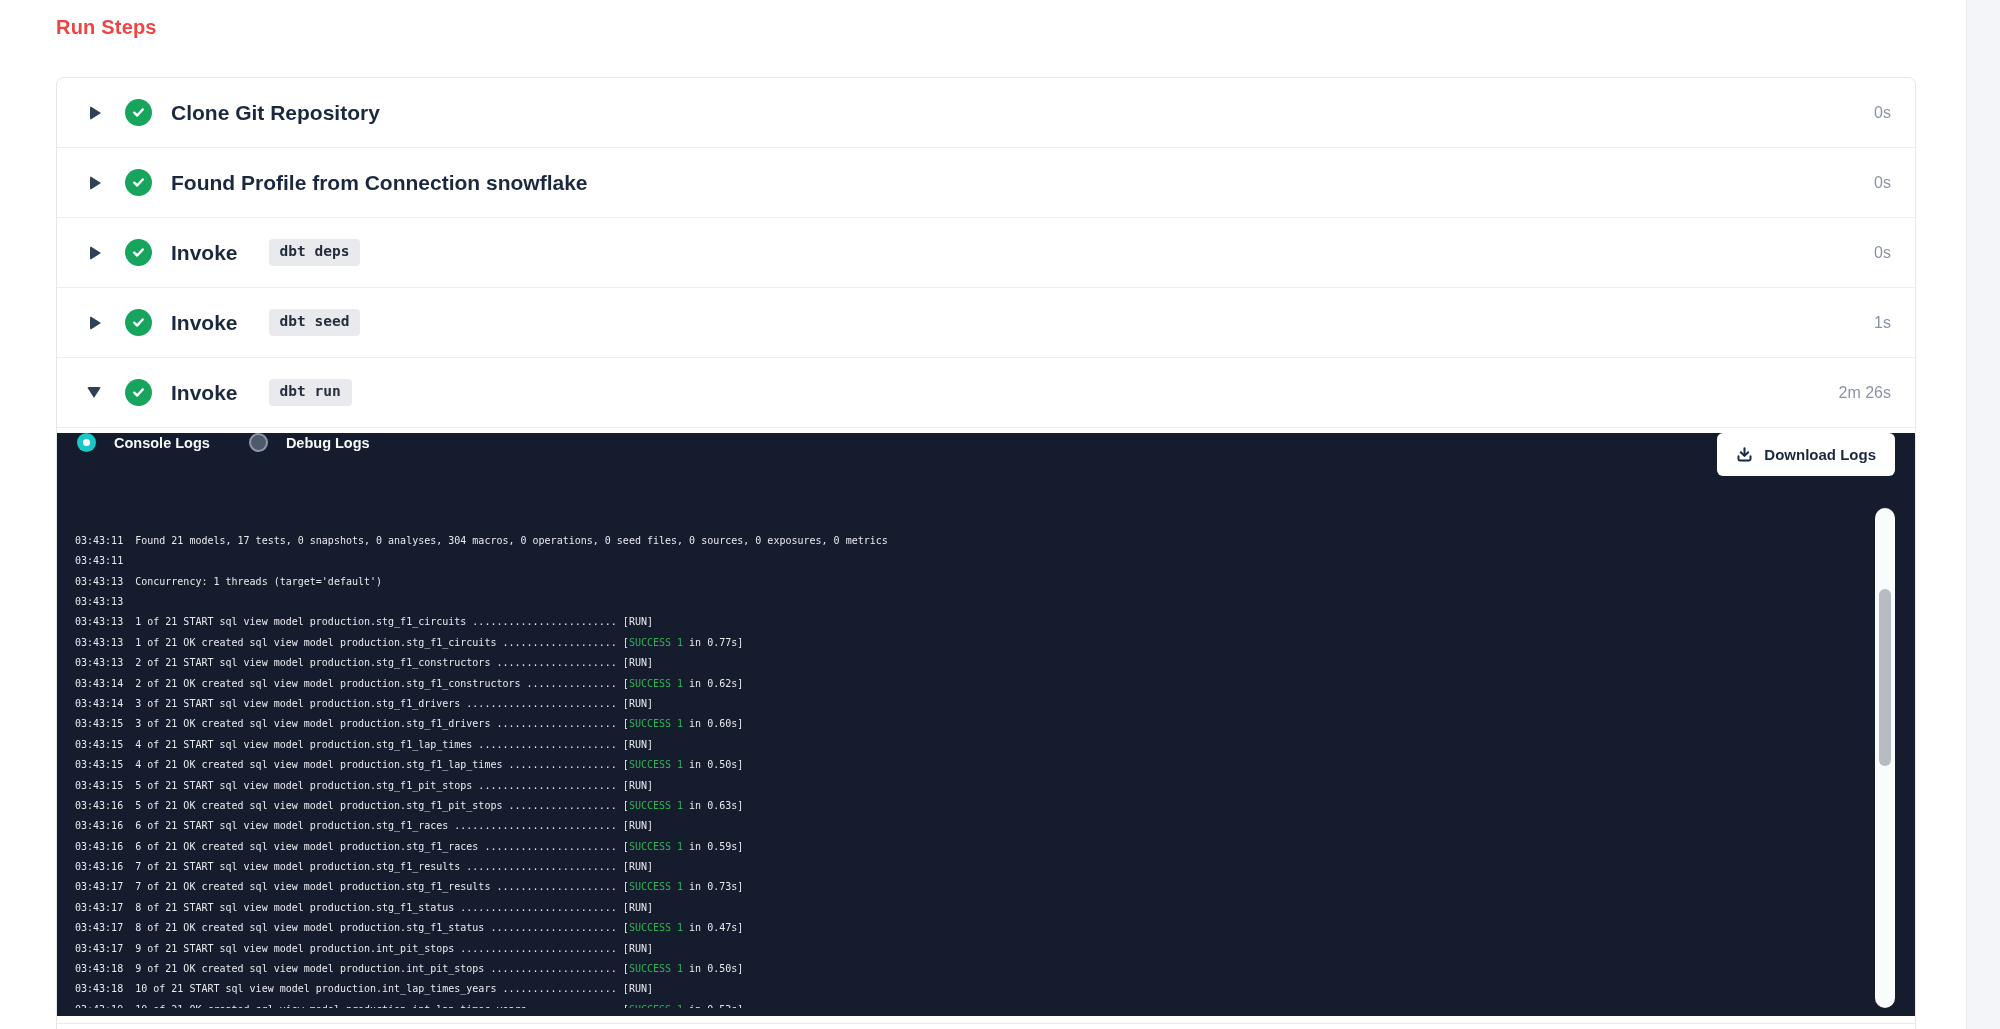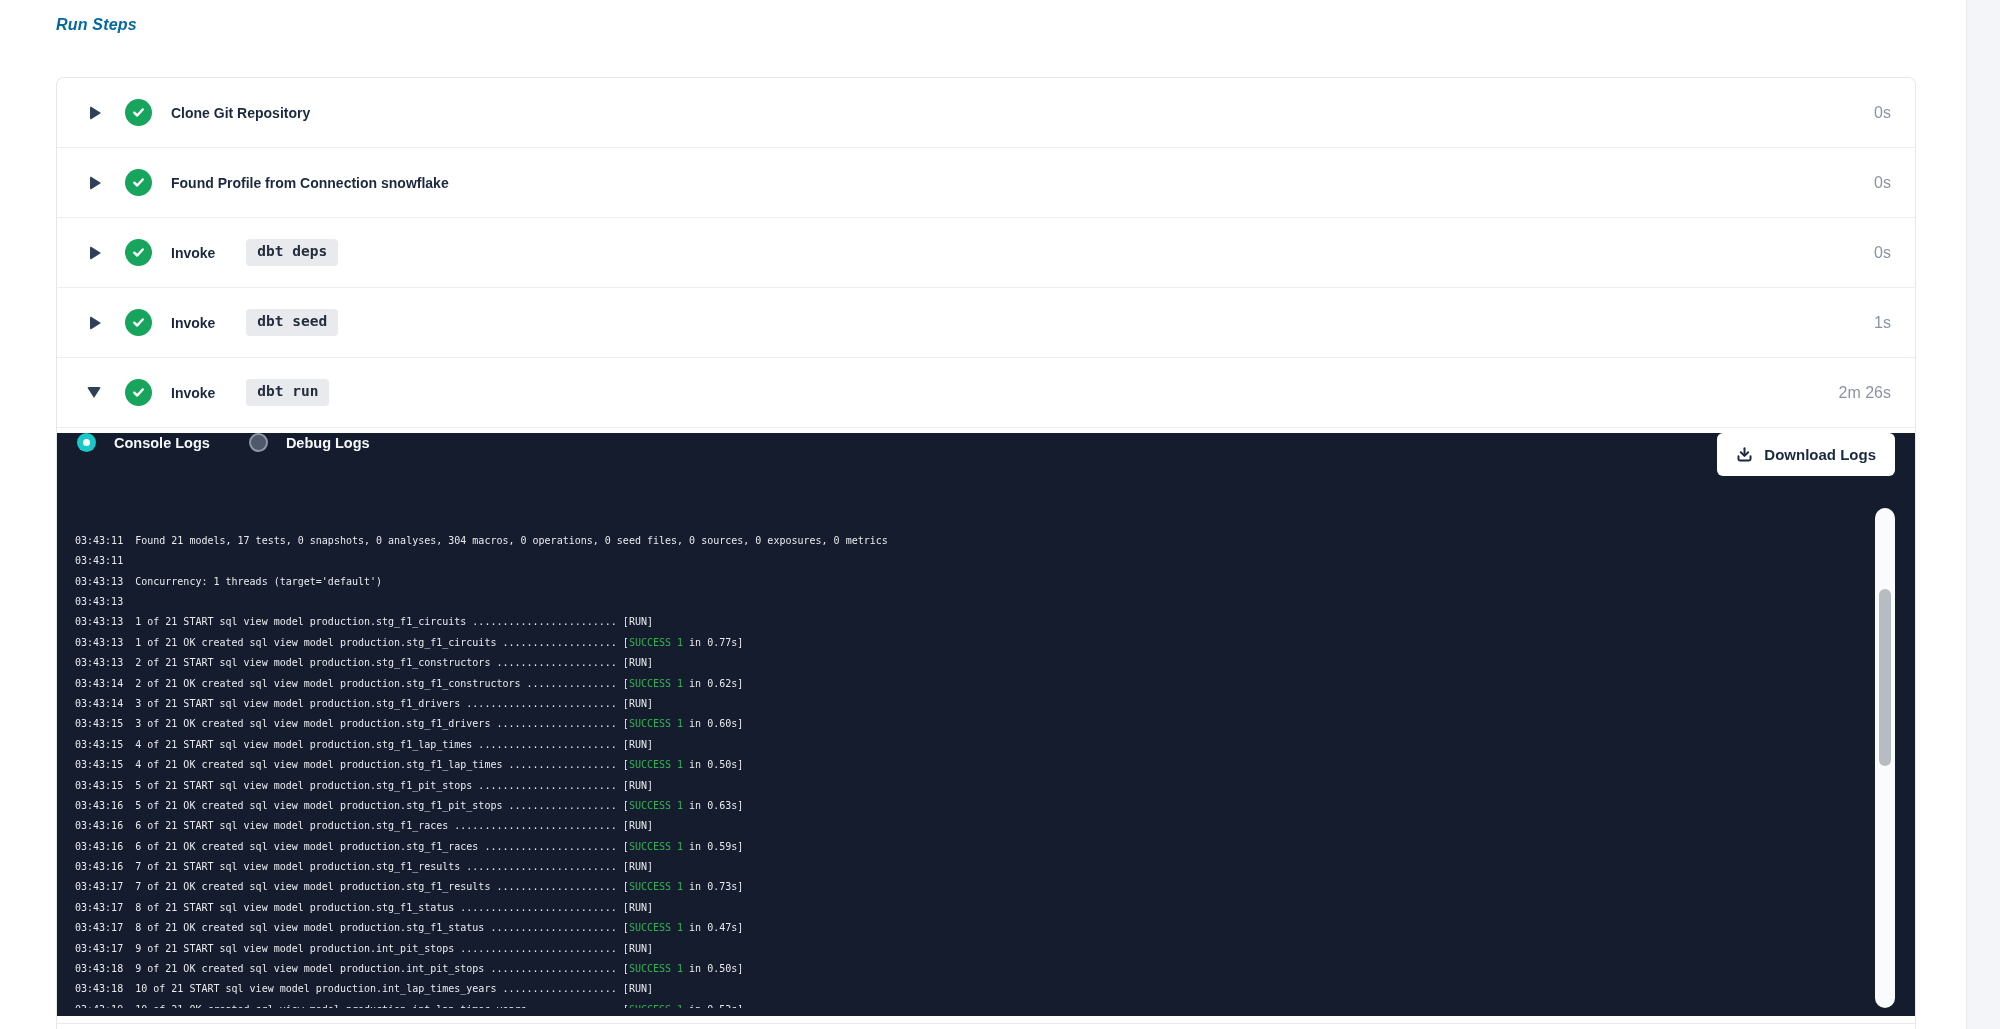--- a/index.html
+++ b/index.html
@@ -9,21 +9,21 @@
     background:#ffffff;
     font-family:"Liberation Sans", sans-serif;
     -webkit-font-smoothing:antialiased;
   }
   .right-gutter {
     position:absolute; top:0; right:0; width:34px; height:1029px;
     background:#f4f5f8; border-left:1px solid #e9ebee;
   }
   .page-title {
     position:absolute; left:56px; top:16px;
-    font-size:16px; font-weight:700; color:#0369a1; letter-spacing:.2px;font-style:italic;
+    font-size:20px; font-weight:700; color:#ef4444; letter-spacing:.2px;
   }
   .steps-card {
     position:absolute; left:56px; top:77px; width:1860px; height:952px;
     background:#fff; border:1px solid #e4e7ec; border-bottom:none;
     border-radius:8px 8px 0 0; overflow:hidden;
   }
   .step-row {
     position:relative; height:70px; border-bottom:1px solid #eceef1;
     display:flex; align-items:center; cursor:pointer; background:#fff;
   }
@@ -35,21 +35,21 @@
   .caret-down {
     position:absolute; left:30px; width:0; height:0;
     border-left:7px solid transparent; border-right:7px solid transparent;
     border-top:11px solid #2e4156; border-radius:2px;
   }
   .check-circle {
     position:absolute; left:68px; width:27px; height:27px; border-radius:50%;
     background:#17a45c; display:flex; align-items:center; justify-content:center;
   }
   .step-label {
-    margin-left:114px; font-size:14px; font-weight:700; color:#1b2940;
+    margin-left:114px; font-size:21px; font-weight:700; color:#1b2940;
   }
   .cmd-chip {
     margin-left:31px; font-family:"DejaVu Sans Mono", monospace;
     font-size:14.5px; font-weight:600; color:#242e3e;
     background:#e8eaed; padding:4px 11px 5px; border-radius:4px; line-height:1.2;
   }
   .step-duration {
     position:absolute; right:24px; font-size:16px; color:#8a93a6;
   }
   

